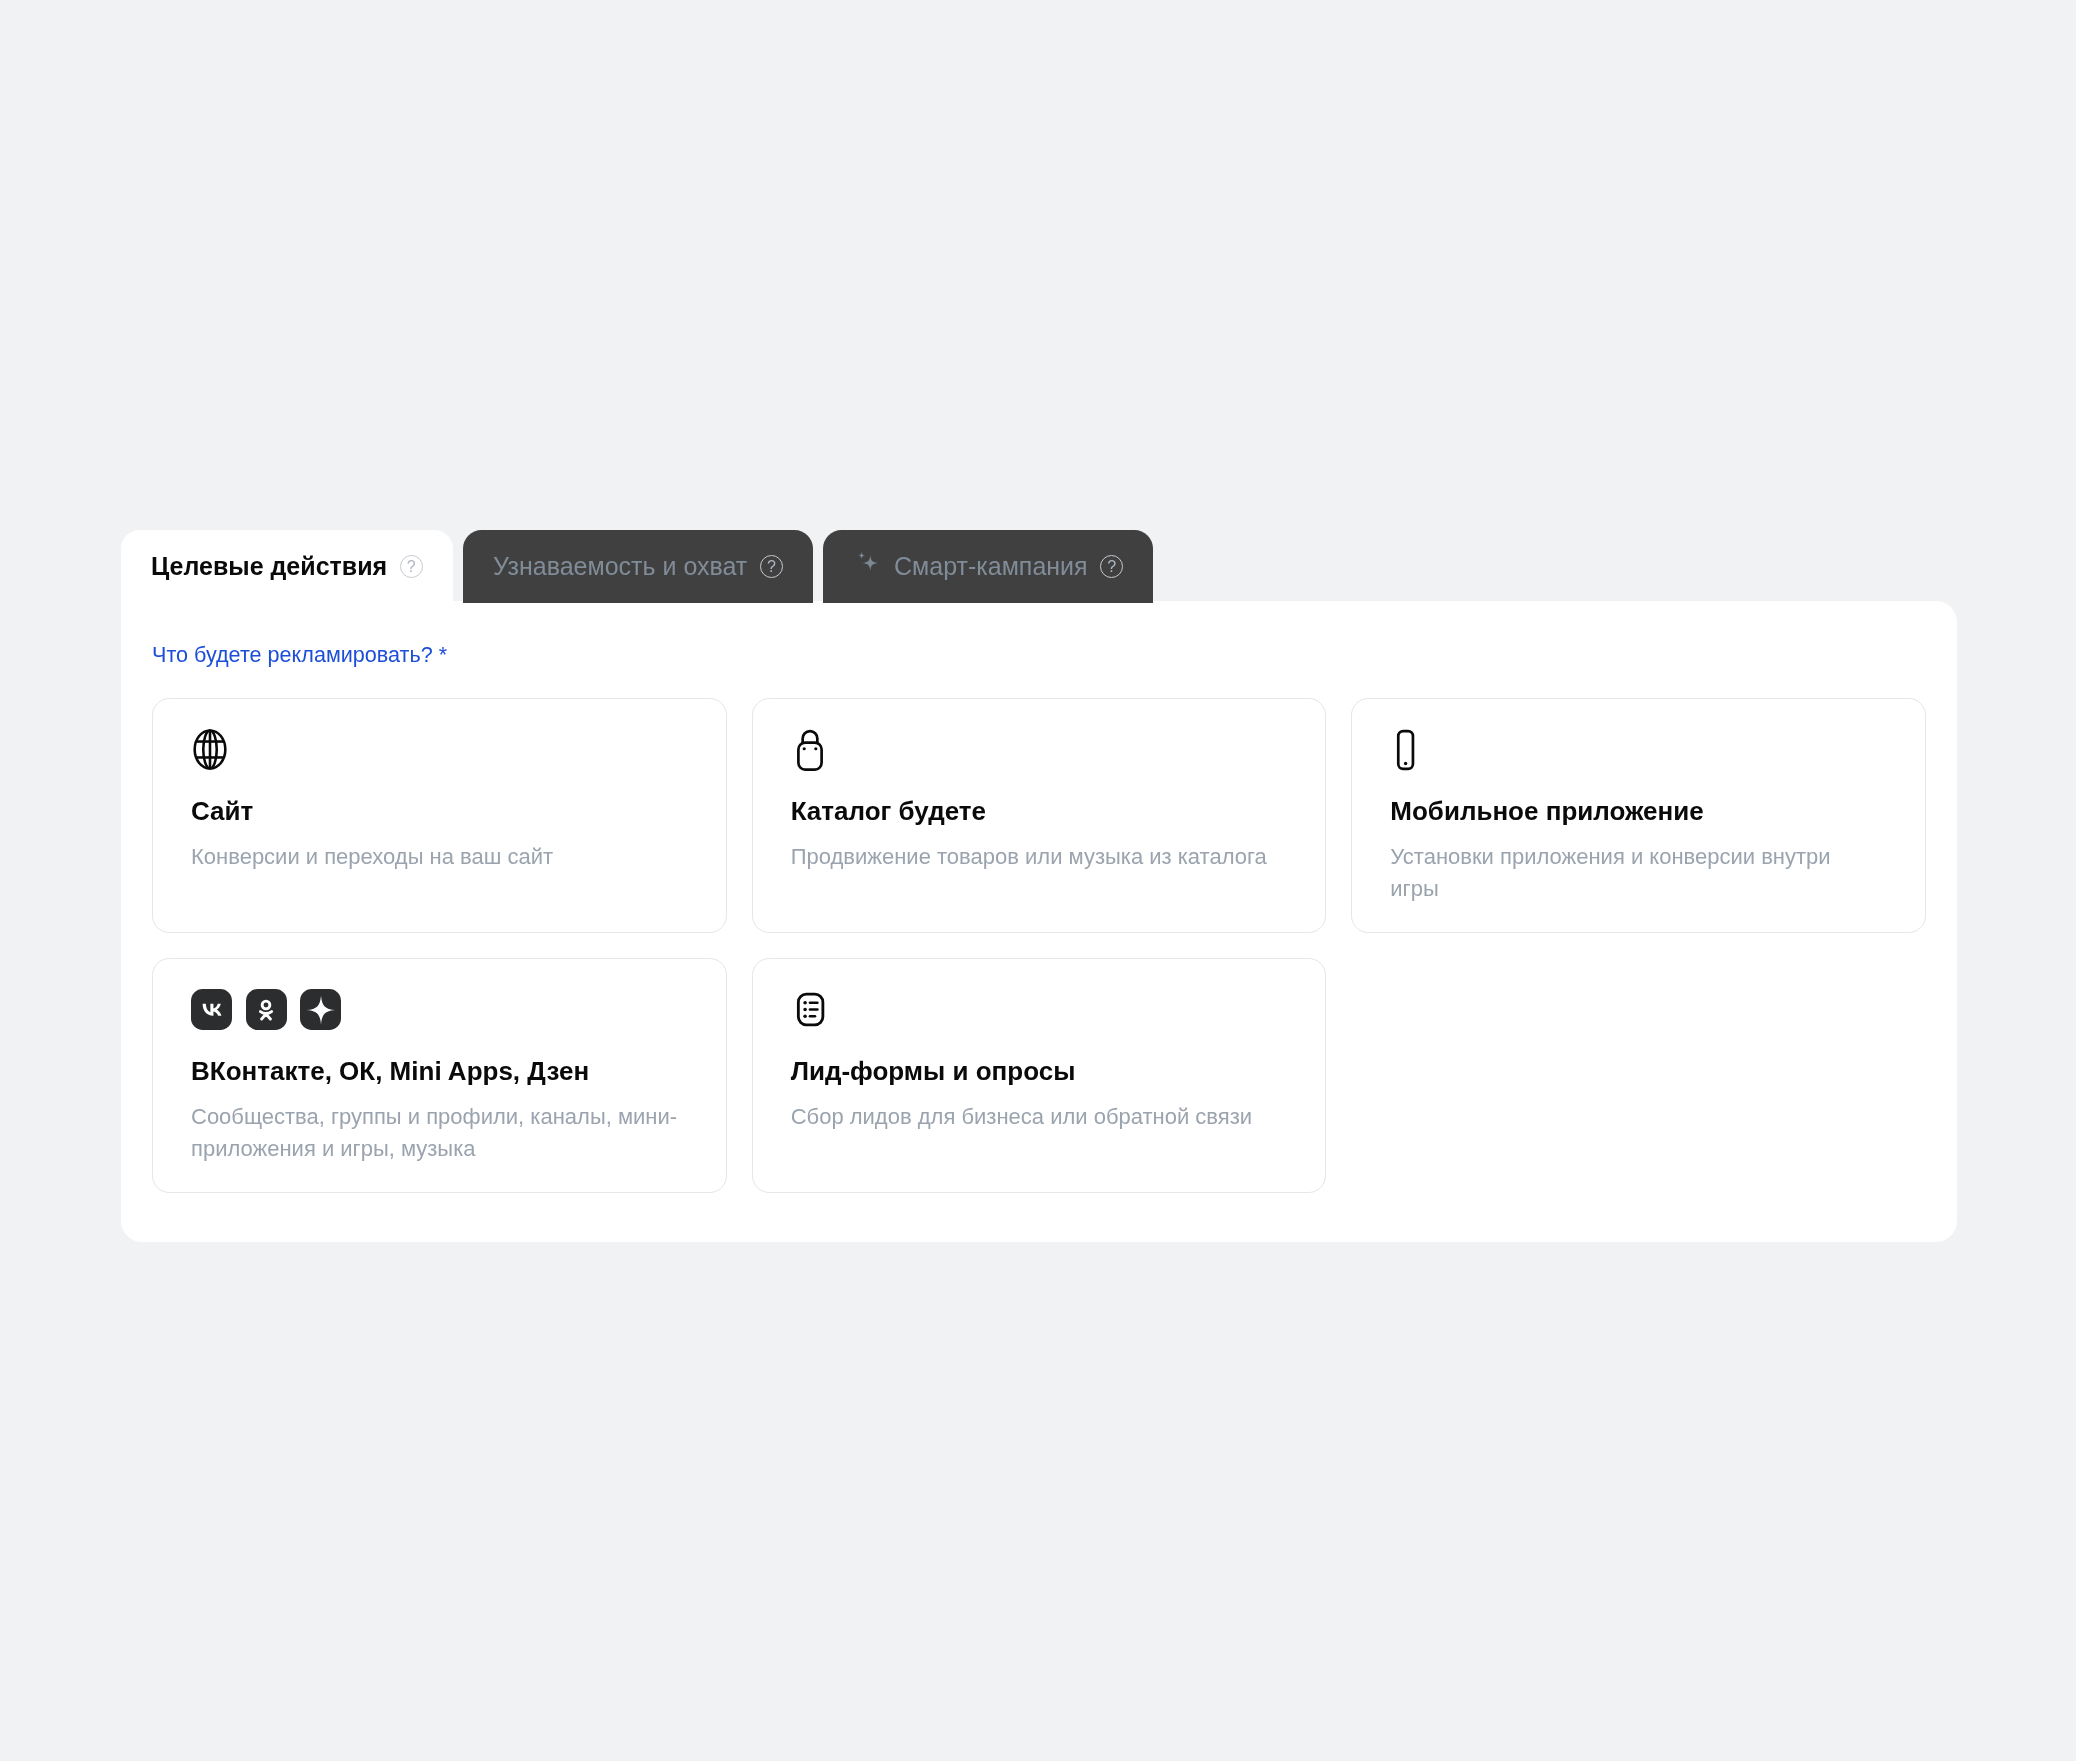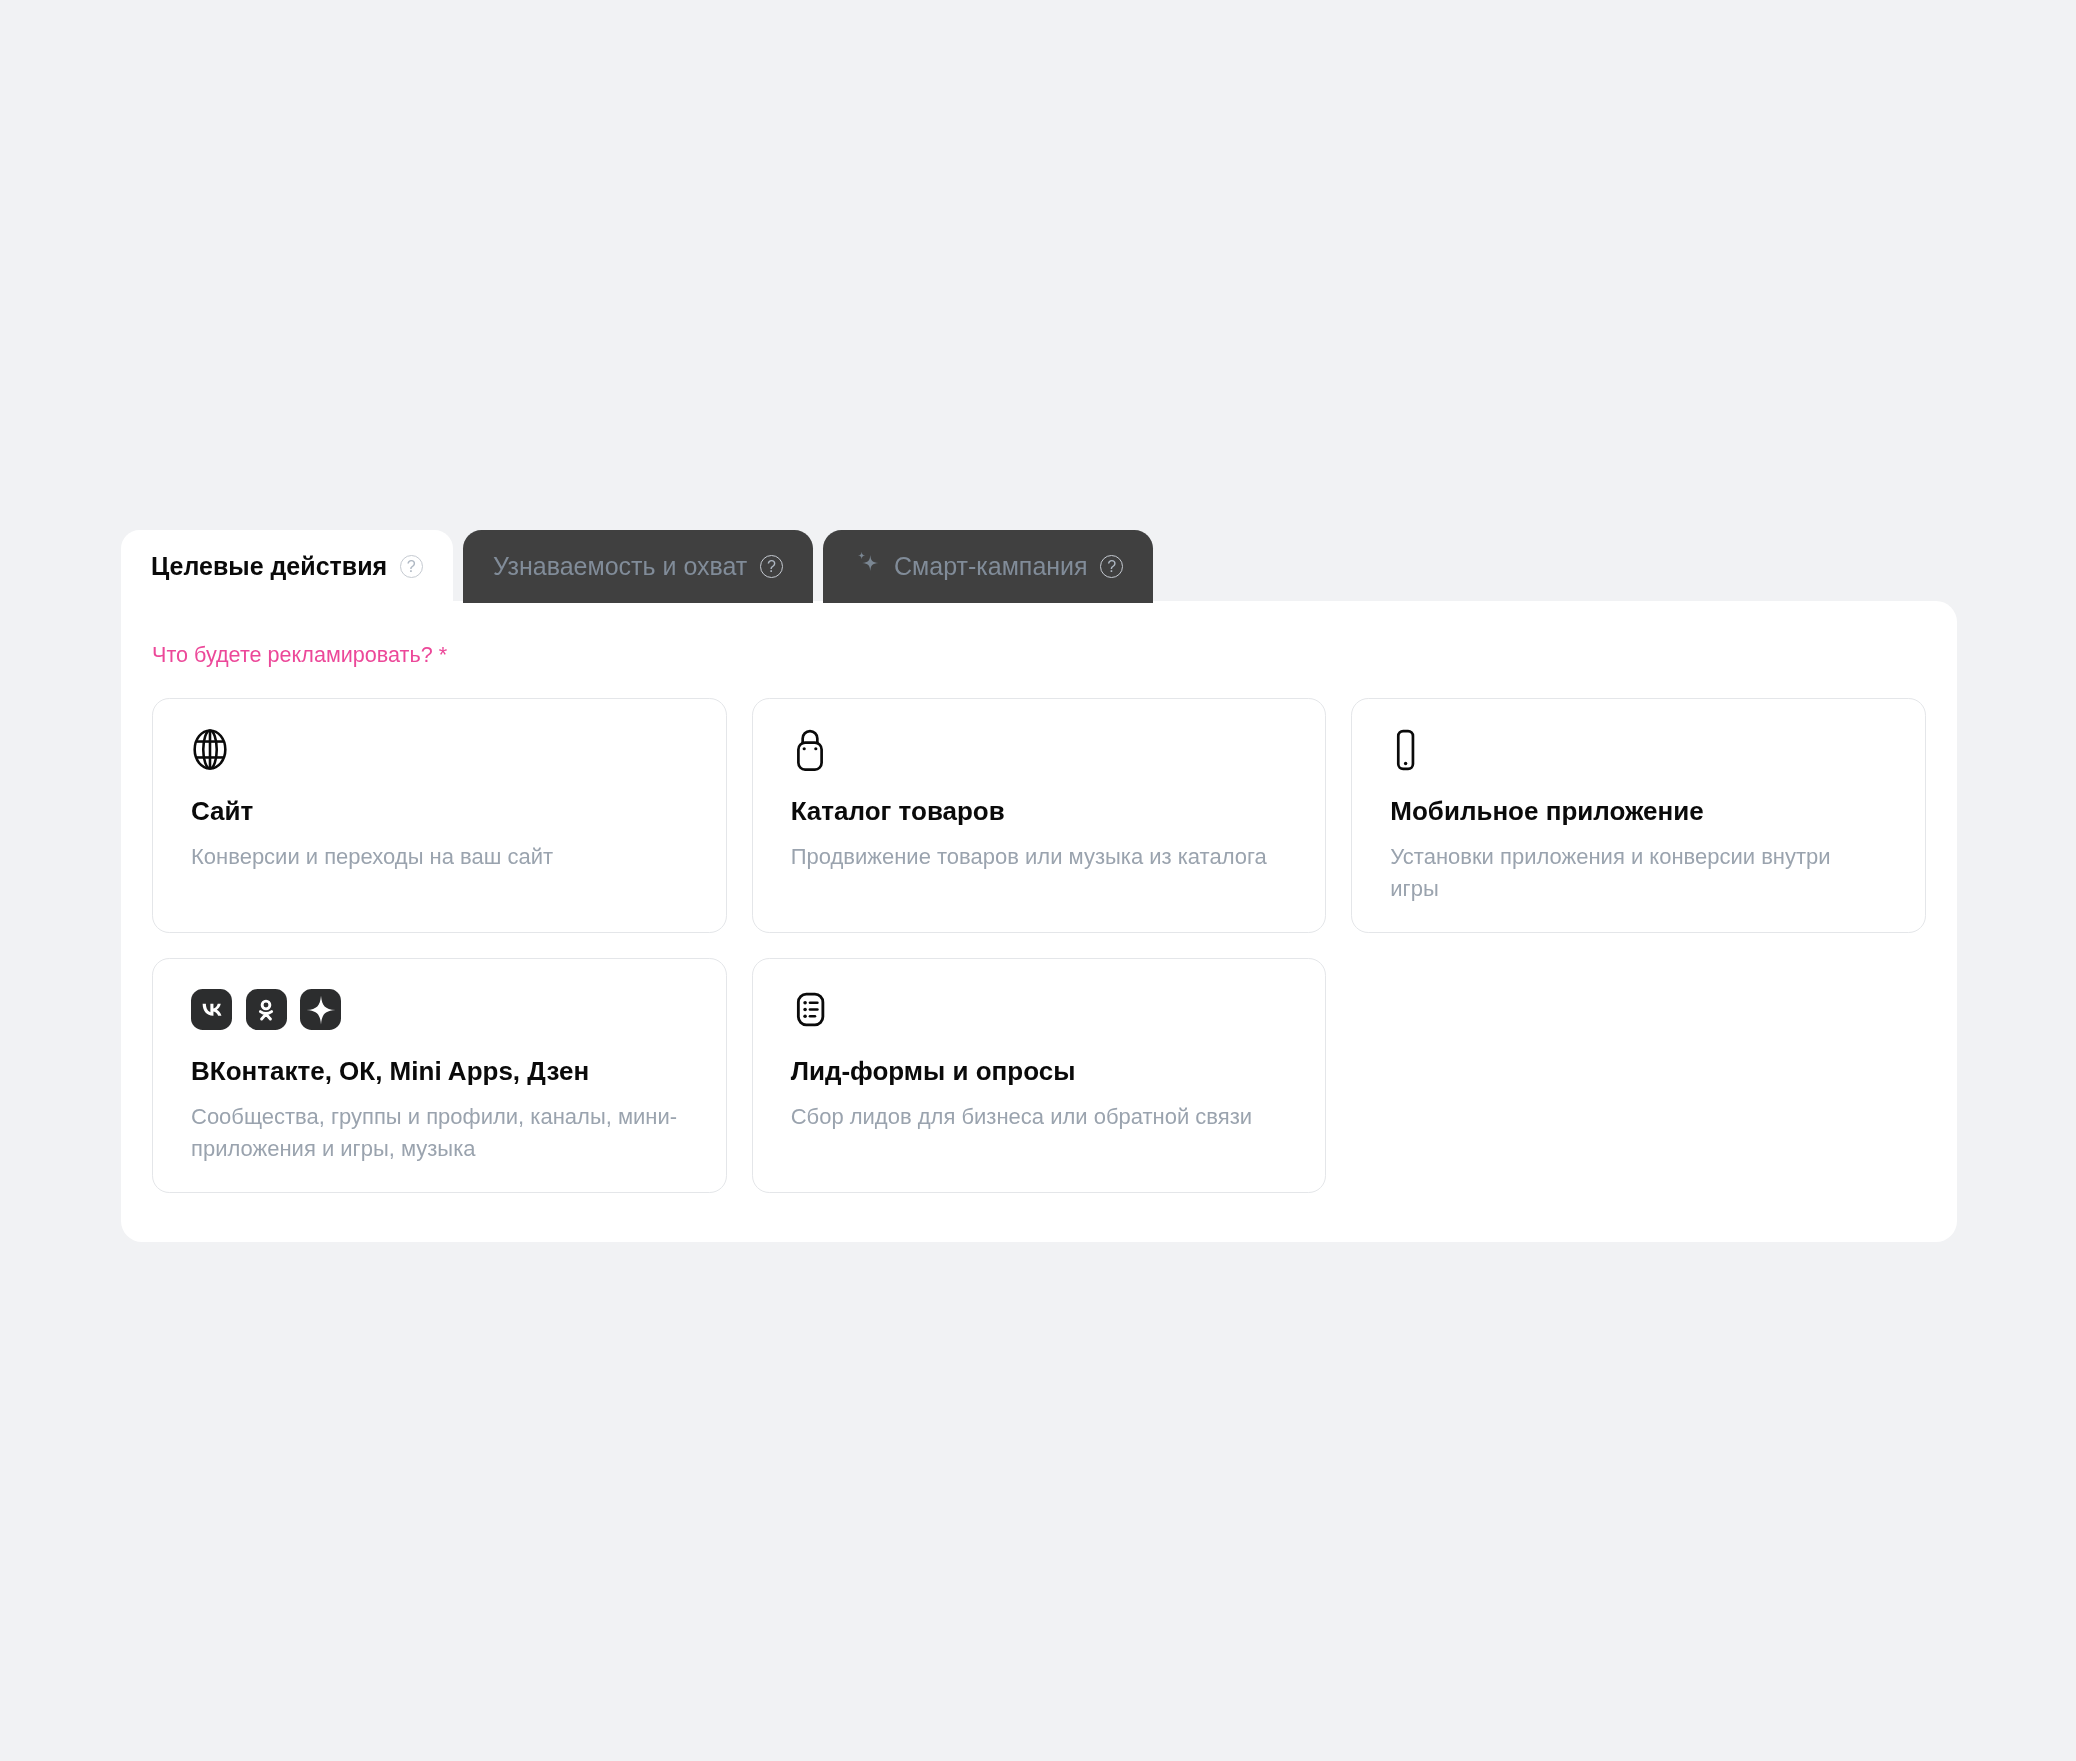--- a/index.html
+++ b/index.html
@@ -79,21 +79,21 @@
     left: 0; top: 0;
     width: 74px; height: 25px;
     background: #ffffff;
   }
 
   .section-label {
     position: absolute;
     left: 31px;
     top: 43px;
     font-size: 21.6px;
-    color: #ec4899;
+    color: #1d4ed8;
     line-height: 1;
   }
 
   
   .grid {
     position: absolute;
     left: 31px;
     top: 97px;
     width: 1774px;
     display: grid;
@@ -187,21 +187,21 @@
 
       <div class="card">
         <div class="card-icon">
           <svg width="38" height="44" viewBox="0 0 62 72">
             <path d="M19 24 V17 a12 12 0 0 1 24 0 V24" fill="none" stroke="#0a0a0a" stroke-width="4.4" stroke-linecap="round"></path>
             <rect x="12" y="24" width="38" height="44" rx="11" fill="none" stroke="#0a0a0a" stroke-width="4.4"></rect>
             <circle cx="21.5" cy="34" r="2.6" fill="#0a0a0a"></circle>
             <circle cx="40.5" cy="34" r="2.6" fill="#0a0a0a"></circle>
           </svg>
         </div>
-        <div class="card-title">Каталог товаров</div>
+        <div class="card-title">Каталог будете</div>
         <div class="card-desc">Продвижение товаров или музыка из каталога</div>
       </div>
 
       <div class="card">
         <div class="card-icon">
           <svg width="30" height="44" viewBox="0 0 48 72">
             <rect x="13" y="5" width="24" height="62" rx="8" fill="none" stroke="#0a0a0a" stroke-width="4.4"></rect>
             <circle cx="25" cy="58" r="2.8" fill="#0a0a0a"></circle>
           </svg>
         </div>

